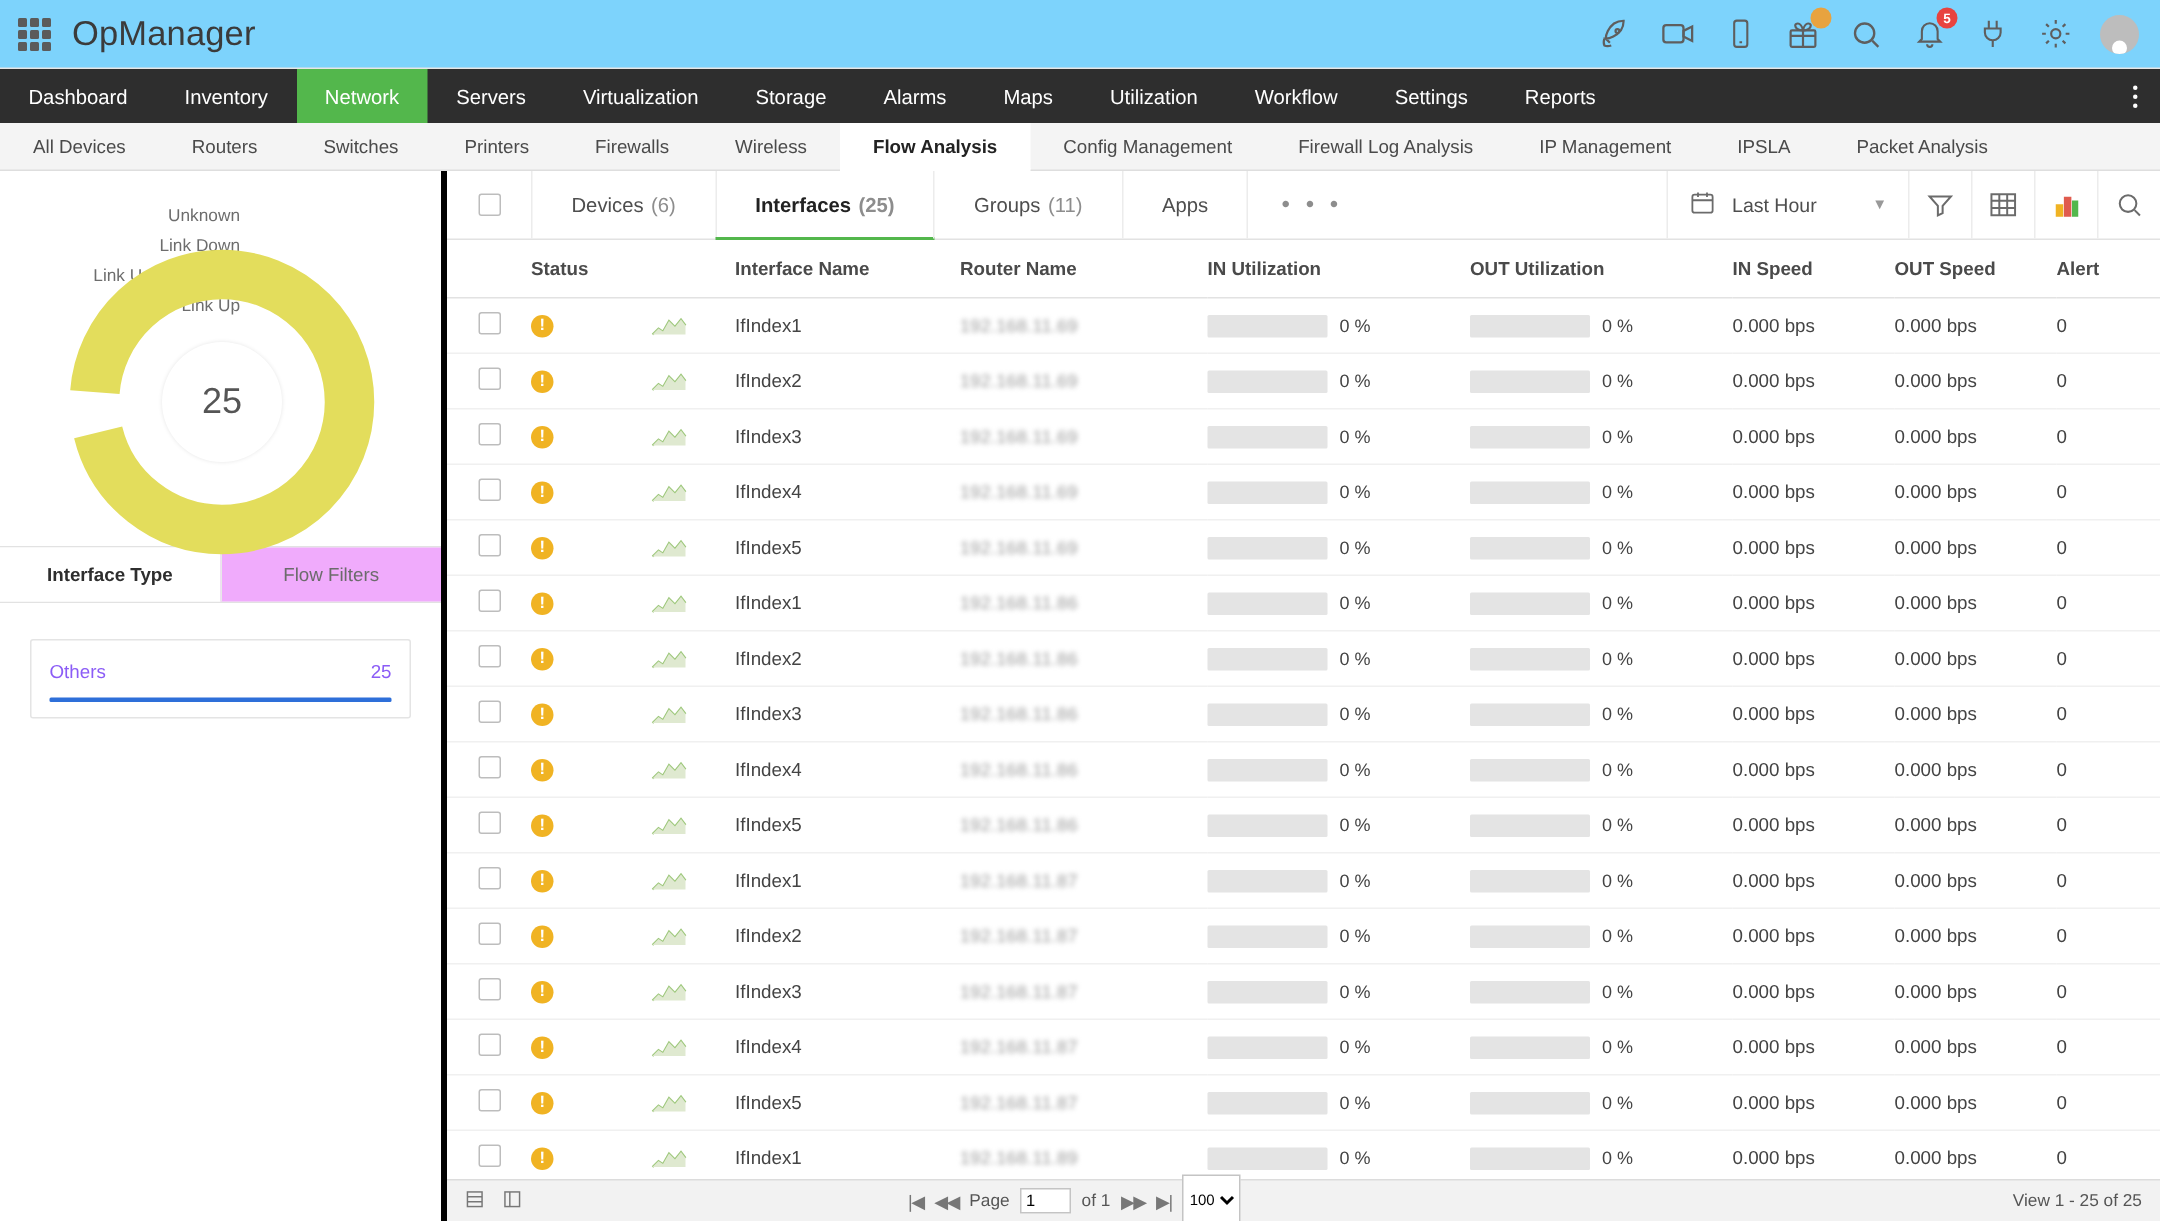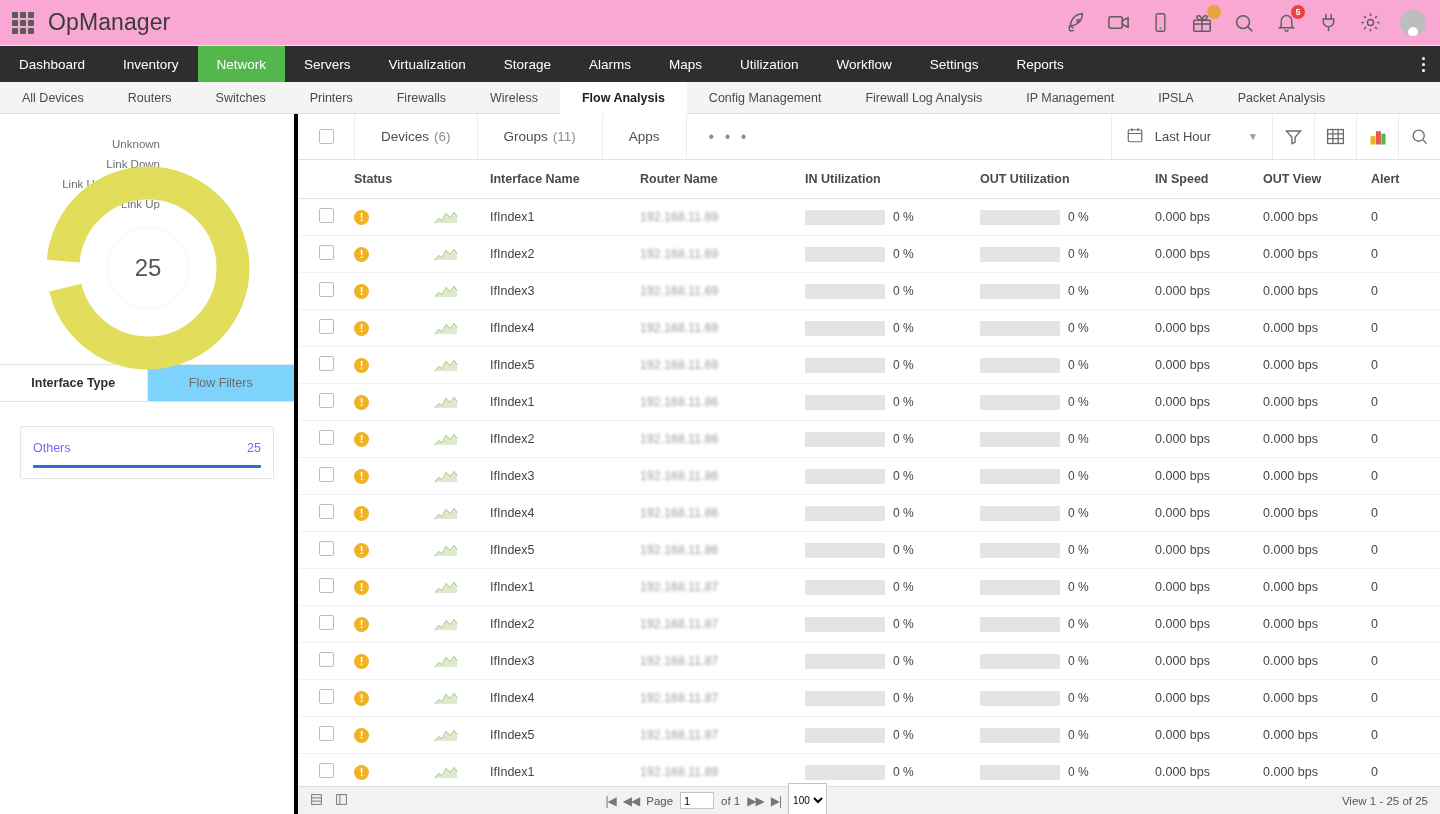--- a/index.html
+++ b/index.html
@@ -8,21 +8,21 @@
     width: 1440px; height: 814px;
     font-family: "Liberation Sans", sans-serif;
     background: #ffffff;
     overflow: hidden;
   }
   #app { width: 1440px; height: 814px; position: relative; display: flex; flex-direction: column; }
 
   
   .topbar {
     height: 46px;
-    background: #f9a8d4;
+    background: #7dd3fc;
     display: flex; align-items: center;
     padding: 0 14px 0 10px;
     border-bottom: 1px solid #e6e6e6;
     flex: 0 0 46px;
   }
   .grid-icon {
     width: 26px; height: 26px;
     display: grid; grid-template-columns: repeat(3, 1fr); grid-template-rows: repeat(3, 1fr);
     gap: 2px; margin-right: 12px; padding: 2px;
   }
@@ -96,21 +96,21 @@
   }
   .donut .hole {
     position: absolute; left: 50%; top: 50%; transform: translate(-50%,-50%);
     width: 80px; height: 80px; border-radius: 50%; background: #fff;
     display: flex; align-items: center; justify-content: center;
     font-size: 24px; color: #555; box-shadow: 0 0 3px rgba(0,0,0,.10);
   }
   .sb-tabs { display: flex; border-top: 1px solid #e2e2e2; border-bottom: 1px solid #e2e2e2; }
   .sb-tab {
     flex: 1; text-align: center; font-size: 12.5px; color: #6b6b6b;
-    padding: 11px 0; background: #7dd3fc; cursor: pointer;
+    padding: 11px 0; background: #f0abfc; cursor: pointer;
   }
   .sb-tab.active { background: #ffffff; color: #2e2e2e; font-weight: bold; }
   .sb-tab + .sb-tab { border-left: 1px solid #e8e8e8; }
   .type-card {
     margin: 24px 20px 0 20px; border: 1px solid #e4e4e4; border-radius: 2px;
     padding: 14px 12px 10px 12px; background: #fff;
   }
   .type-row { display: flex; justify-content: space-between; font-size: 12.5px; color: #8b5cf6; }
   .type-bar { height: 3px; background: #2e6fd9; margin-top: 10px; border-radius: 1px; }
 
@@ -351,20 +351,24 @@
     <div class="content">
 
       <div class="toolbar">
         <div class="tb-check">
             <span class="cb"></span>
           </div>
 
         <div class="tb-tab">
           <span>Devices</span>
           <span class="cnt">(6)</span>
+        </div>
+        <div class="tb-tab active">
+          <span>Interfaces</span>
+          <span class="cnt">(25)</span>
         </div>
         <div class="tb-tab">
           <span>Groups</span>
           <span class="cnt">(11)</span>
         </div>
         <div class="tb-tab">
           <span>Apps</span>
         </div>
         <div class="tb-tab dots">• • •</div>
 
@@ -422,21 +426,21 @@
           </colgroup>
           <thead>
             <tr>
               <th></th>
               <th colspan="2">Status</th>
               <th>Interface Name</th>
               <th>Router Name</th>
               <th>IN Utilization</th>
               <th>OUT Utilization</th>
               <th>IN Speed</th>
-              <th>OUT View</th>
+              <th>OUT Speed</th>
               <th>Alert</th>
             </tr>
           </thead>
           <tbody>
               <tr>
                 <td class="c-cb"><span class="cb"></span></td>
                 <td class="c-st"><span class="warn">!</span></td>
                 <td class="c-spark"><svg class="spark" viewBox="0 0 24 14">
                     <polyline points="1,13 5,9 8,11 12,4 16,8 20,3 23,7" fill="none" stroke="#9ec87c" stroke-width="1.4"></polyline>
                     <polygon points="1,13 5,9 8,11 12,4 16,8 20,3 23,7 23,13" fill="#dfe9d0"></polygon>

